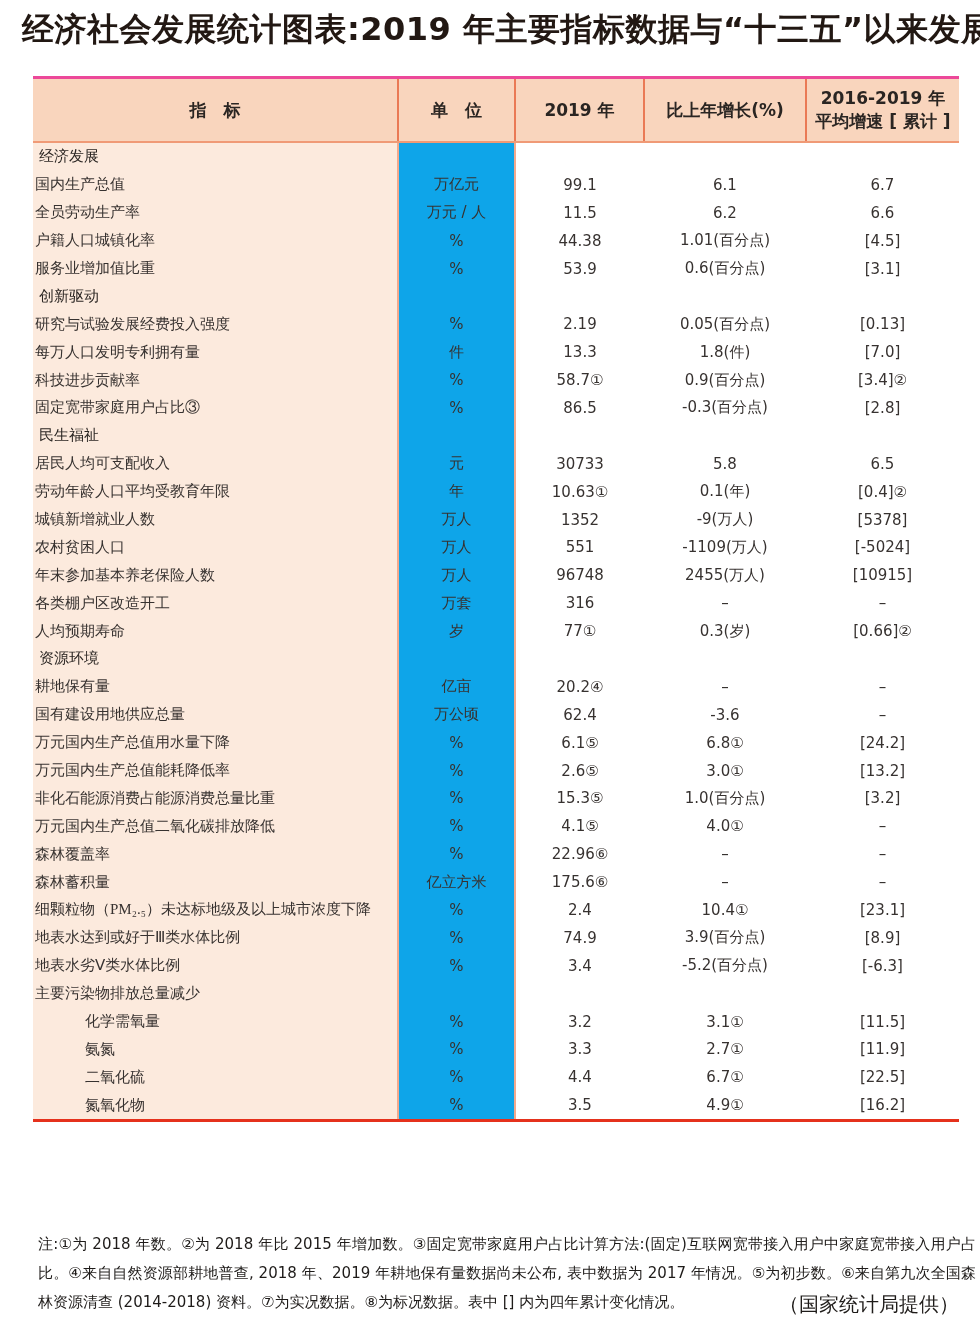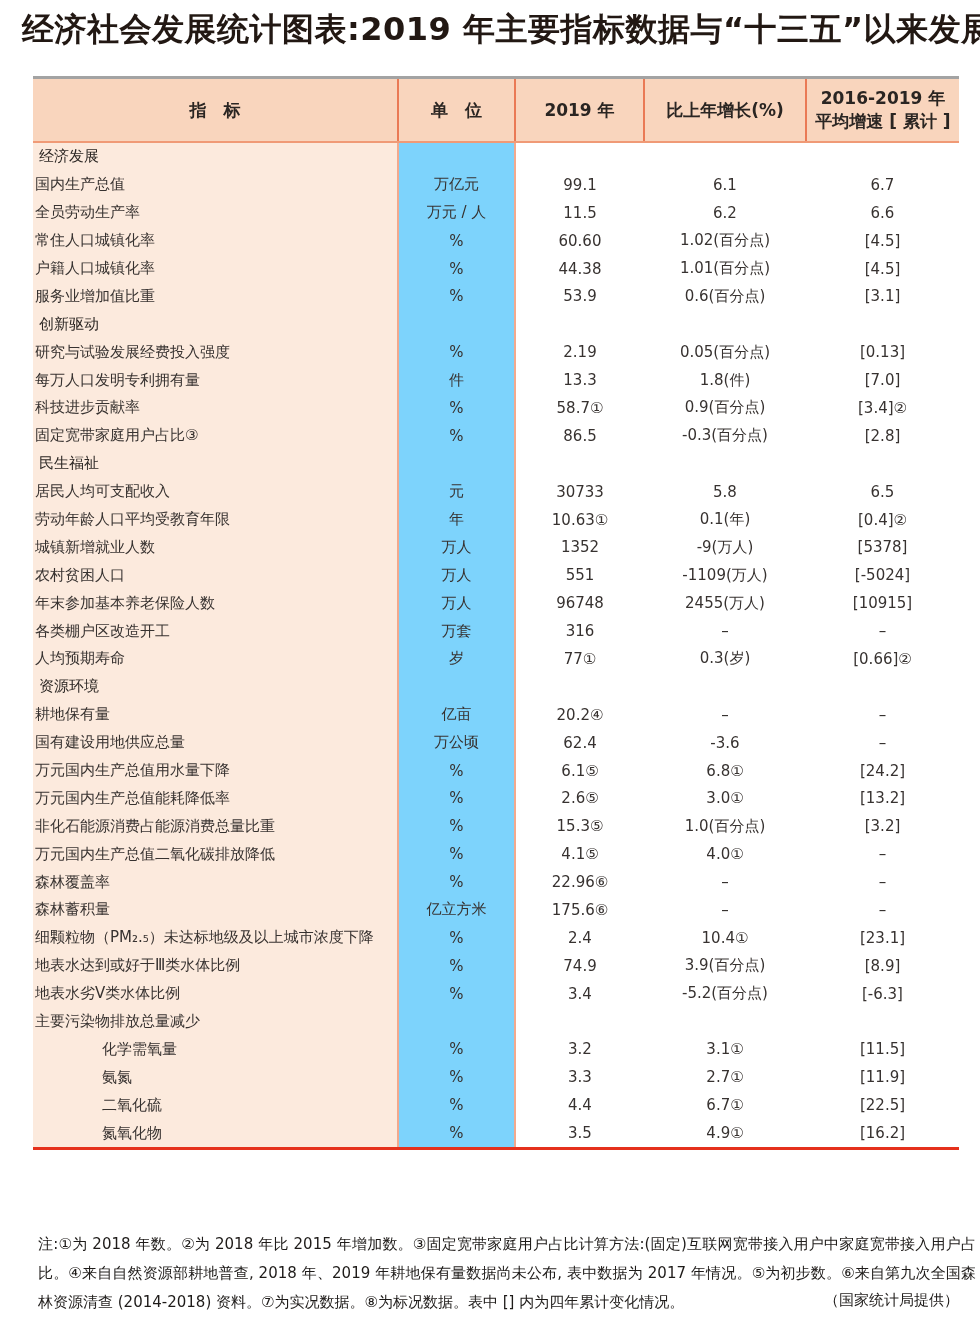--- a/index.html
+++ b/index.html
@@ -6,45 +6,45 @@
     margin:0;padding:0;width:980px;height:1322px;background:#ffffff;
     font-family:"DejaVu Sans",sans-serif;color:#2a2522;position:relative;
     -webkit-font-smoothing:antialiased;
   }
   h1.title{
     position:absolute;left:22px;top:8px;margin:0;
     font-size:32px;font-weight:bold;color:#221813;letter-spacing:.5px;white-space:nowrap;
   }
   .tbl-wrap{
     position:absolute;left:33px;top:76px;width:926px;
-    border-top:3px solid #a3a3a3;border-bottom:3px solid #e5311c;
+    border-top:3px solid #ec4899;border-bottom:3px solid #e5311c;
   }
   table.stats{border-collapse:collapse;table-layout:fixed;width:926px;}
   col.c1{width:365px}col.c2{width:117px}col.c3{width:129px}col.c4{width:162px}col.c5{width:153px}
   thead th{
     background:#f9d5bd;height:62px;padding:0 4px;
     font-size:17px;font-weight:bold;color:#2a2522;text-align:center;line-height:1.35;
     border-bottom:2px solid #f09a76;
   }
   thead th + th{border-left:2px solid #ea7a55;}
   tbody td{height:27.9px;padding:0 2px;font-size:15px;vertical-align:middle;color:#373230;}
   td.c-ind{background:#fceadd;text-align:left;}
-  td.c-unit{background:#7dd3fc;text-align:center;border-left:2px solid #f2a98d;border-right:2px solid #f2a98d;}
+  td.c-unit{background:#0ea5e9;text-align:center;border-left:2px solid #f2a98d;border-right:2px solid #f2a98d;}
   td.c-val{text-align:center;}
   tr[data-name="section-row"] td.c-ind{color:#2a2522;font-weight:500;}
   .ind0{padding-left:6px;}
-  .ind1{}
-  .ind2{padding-left:69px;}
+  .ind1{font-family:Liberation Serif, serif;}
+  .ind2{padding-left:52px;}
   p.notes{
     position:absolute;left:21px;top:1213px;width:938px;margin:17px;
     font-size:15px;line-height:1.92;text-align:justify;color:#1e1b19;
   }
   p.source{
     position:absolute;left:21px;top:1291px;width:938px;margin:0;
-    font-size:15px;text-align:right;color:#1e1b19;
+    font-size:20px;text-align:right;color:#1e1b19;
   }
 </style>
 </head>
 <body>
 
 <h1 class="title" data-name="page-title">经济社会发展统计图表:2019 年主要指标数据与“十三五”以来发展情况</h1>
 
 <div class="tbl-wrap" data-name="stats-table">
   <table class="stats" data-name="indicators-table">
     <colgroup>
@@ -82,27 +82,20 @@
           <td class="c-val" data-name="avg-growth-cell">6.7</td>
         </tr>
         <tr data-name="data-row">
           <td class="c-ind ind1" data-name="indicator-cell">全员劳动生产率</td>
           <td class="c-unit" data-name="unit-cell">万元 / 人</td>
           <td class="c-val" data-name="value-2019-cell">11.5</td>
           <td class="c-val" data-name="growth-cell">6.2</td>
           <td class="c-val" data-name="avg-growth-cell">6.6</td>
         </tr>
         <tr data-name="data-row">
-          <td class="c-ind ind1" data-name="indicator-cell">常住人口城镇化率</td>
-          <td class="c-unit" data-name="unit-cell">%</td>
-          <td class="c-val" data-name="value-2019-cell">60.60</td>
-          <td class="c-val" data-name="growth-cell">1.02(百分点)</td>
-          <td class="c-val" data-name="avg-growth-cell">[4.5]</td>
-        </tr>
-        <tr data-name="data-row">
           <td class="c-ind ind1" data-name="indicator-cell">户籍人口城镇化率</td>
           <td class="c-unit" data-name="unit-cell">%</td>
           <td class="c-val" data-name="value-2019-cell">44.38</td>
           <td class="c-val" data-name="growth-cell">1.01(百分点)</td>
           <td class="c-val" data-name="avg-growth-cell">[4.5]</td>
         </tr>
         <tr data-name="data-row">
           <td class="c-ind ind1" data-name="indicator-cell">服务业增加值比重</td>
           <td class="c-unit" data-name="unit-cell">%</td>
           <td class="c-val" data-name="value-2019-cell">53.9</td>

